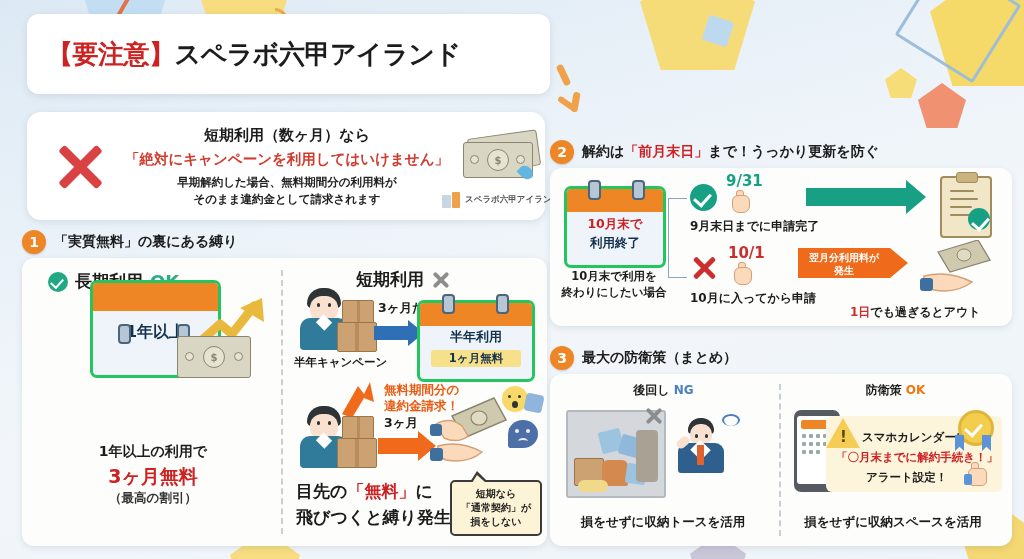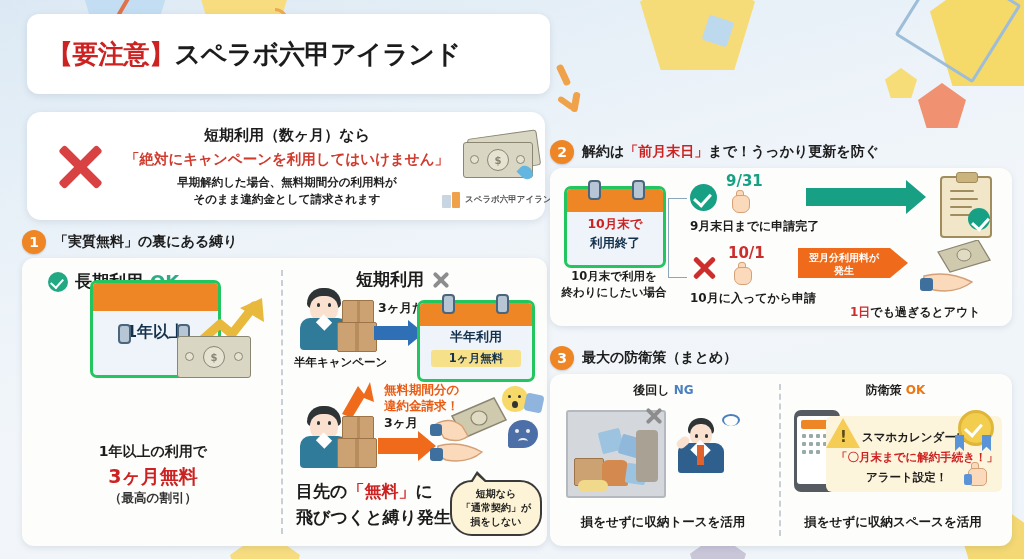--- a/index.html
+++ b/index.html
@@ -130,21 +130,21 @@
   .lblOrg{color:#ea5b13;}
 
   #cal2{left:395px;top:42px;width:112px;height:76px;}
   #cal2 .calTop{background:#ef8626;}
   .cal2a{position:absolute;left:0;right:0;top:33%;text-align:center;font-size:13px;
       font-weight:bold;color:#14314d;}
   .cal2b{position:absolute;left:11px;right:11px;top:62%;background:#f7e08a;
       border-radius:3px;text-align:center;font-size:11.5px;font-weight:bold;color:#14314d;
       padding:1px 0;}
 
-  .bubble{position:absolute;background:#fdf3d6;border:2px solid #3a3a3a;border-radius:22px;
+  .bubble{position:absolute;background:#fdf3d6;border:2px solid #3a3a3a;border-radius:5px;
       text-align:center;font-size:10px;font-weight:bold;color:#222;line-height:1.38;
       padding:5px 4px;box-sizing:border-box;}
   .bubble:before{content:"";position:absolute;left:18px;top:-11px;width:0;height:0;
       border-left:7px solid transparent;border-right:11px solid transparent;
       border-bottom:11px solid #3a3a3a;}
   .bubble:after{content:"";position:absolute;left:20px;top:-7px;width:0;height:0;
       border-left:5px solid transparent;border-right:9px solid transparent;
       border-bottom:8px solid #fdf3d6;}
 
   .bigCap{position:absolute;font-size:17px;font-weight:bold;color:#1c1c1c;

